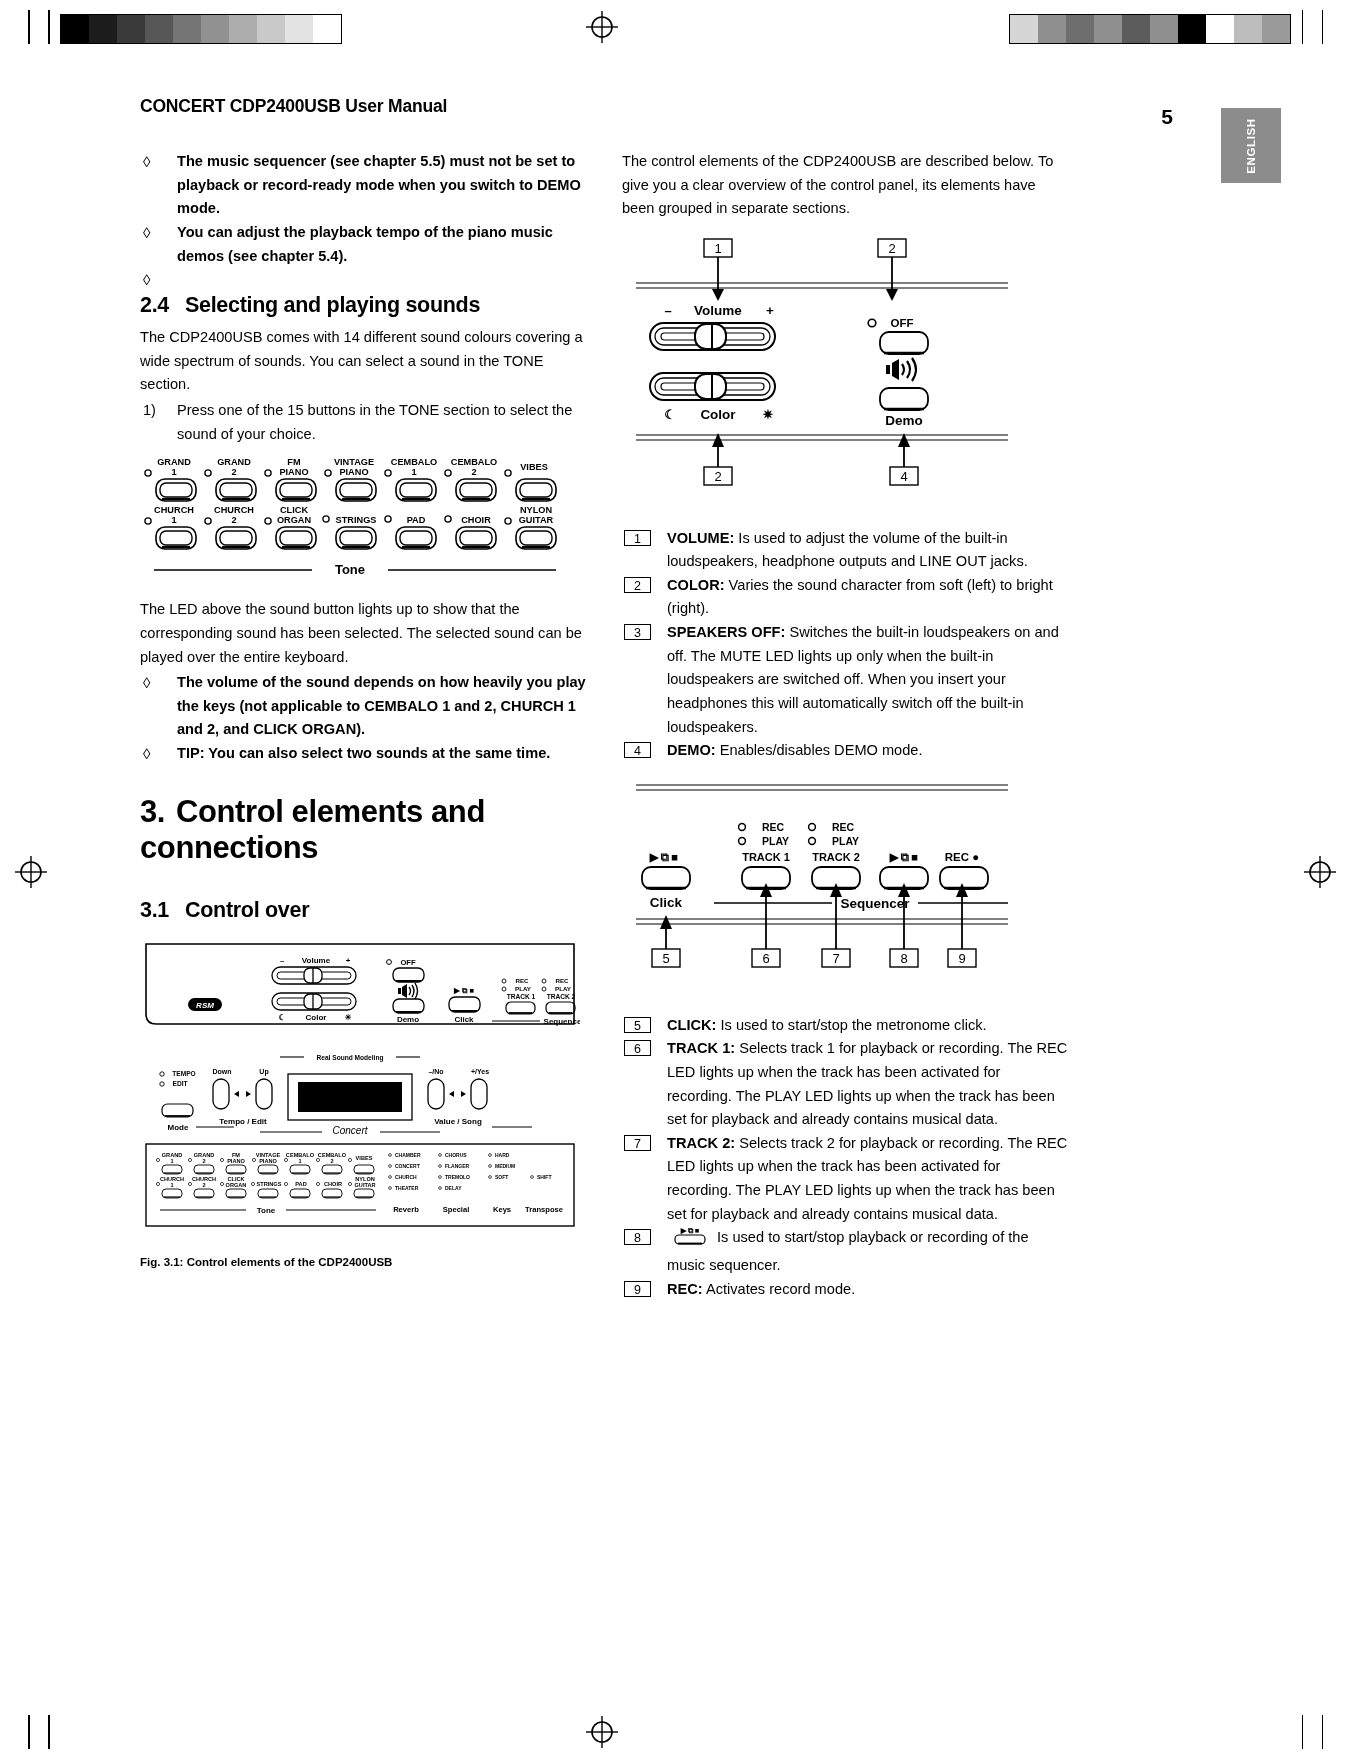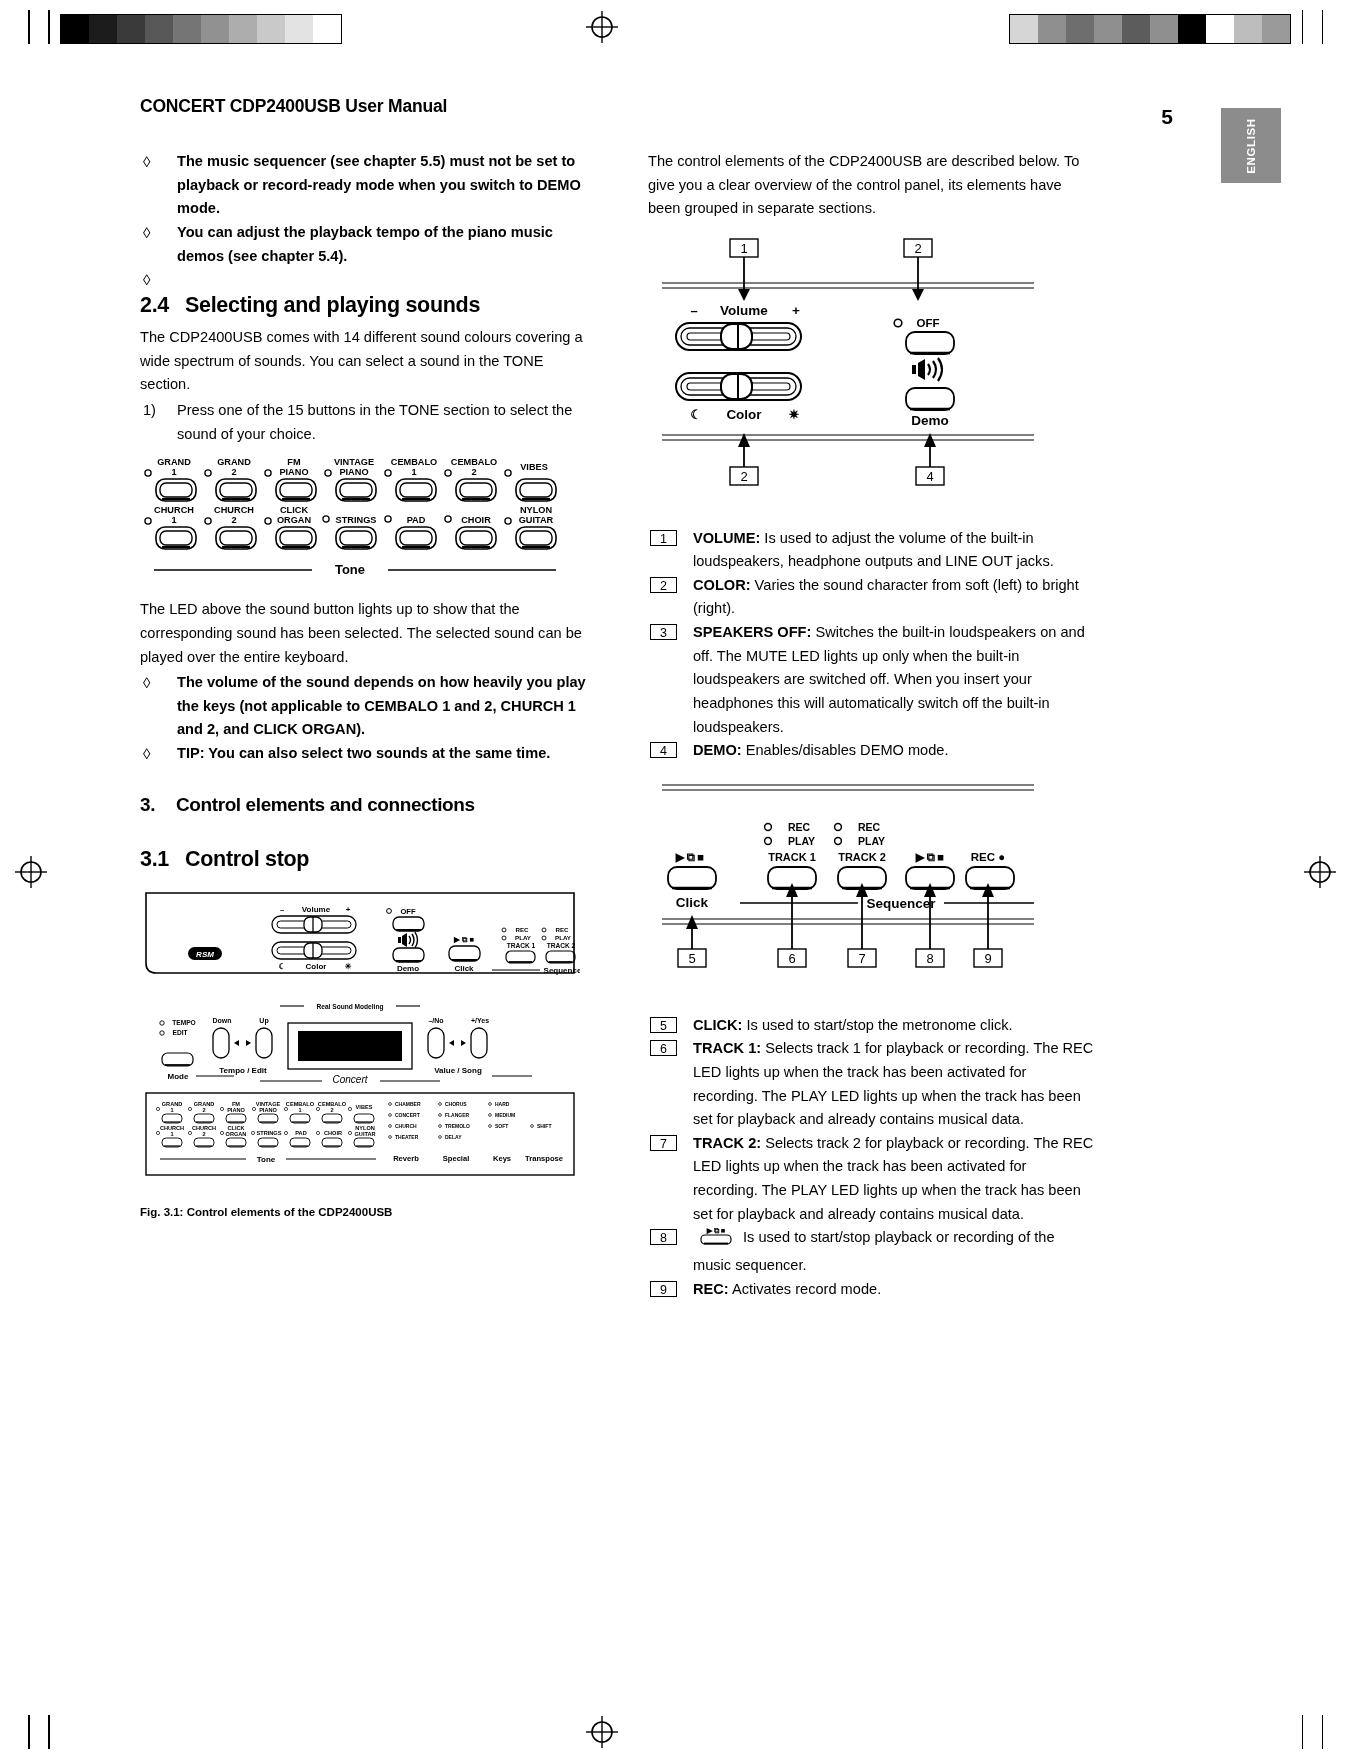--- a/index.html
+++ b/index.html
@@ -81,21 +81,21 @@
 
   
   .col {
     position: absolute;
     top: 150px;
     width: 447px;
     font-size: 14.6px;
     line-height: 1.62;
   }
   .col.left { left: 140px; }
-  .col.right { left: 648px; }
+  .col.right { left: 622px; }
 
   p { margin: 0 0 0 0; }
   .body-p { margin-bottom: 2px; }
 
   
   .bullet {
     position: relative;
     padding-left: 37px;
     font-weight: bold;
     margin-bottom: 0;
@@ -120,21 +120,21 @@
   }
 
   h2.sec {
     font-size: 21.5px;
     font-weight: bold;
     margin: 20px 0 3px 0;
     letter-spacing: -0.3px;
   }
   h2.sec .nbr { display: inline-block; min-width: 45px; }
   h1.chap {
-    font-size: 19px;
+    font-size: 31px;
     font-weight: bold;
     margin: 28px 0 4px 0;
     line-height: 1.18;
     letter-spacing: -0.4px;
   }
   h1.chap .nbr { display: inline-block; min-width: 36px; }
   h2.sub {
     font-size: 21.5px;
     font-weight: bold;
     margin: 26px 0 8px 0;
@@ -409,21 +409,21 @@
     <div class="bullet">
       <span class="lz">◊</span>
       <span>TIP: You can also select two sounds at the same time.</span>
     </div>
 
     <h1 class="chap">
       <span class="nbr">3.</span><span>Control elements and connections</span>
     </h1>
 
     <h2 class="sub">
-      <span class="nbr">3.1</span><span>Control stop</span>
+      <span class="nbr">3.1</span><span>Control over</span>
     </h2>
 
     <div style="margin-top:4px;">
       <svg width="440" height="300" viewBox="0 0 440 300" font-family="'Liberation Sans', sans-serif">
 
         <g>
           <path d="M6 8 L434 8 L434 88 L16 88 Q6 88 6 78 Z" fill="none" stroke="#000" stroke-width="1.6"></path>
         </g>
 
         <g>

